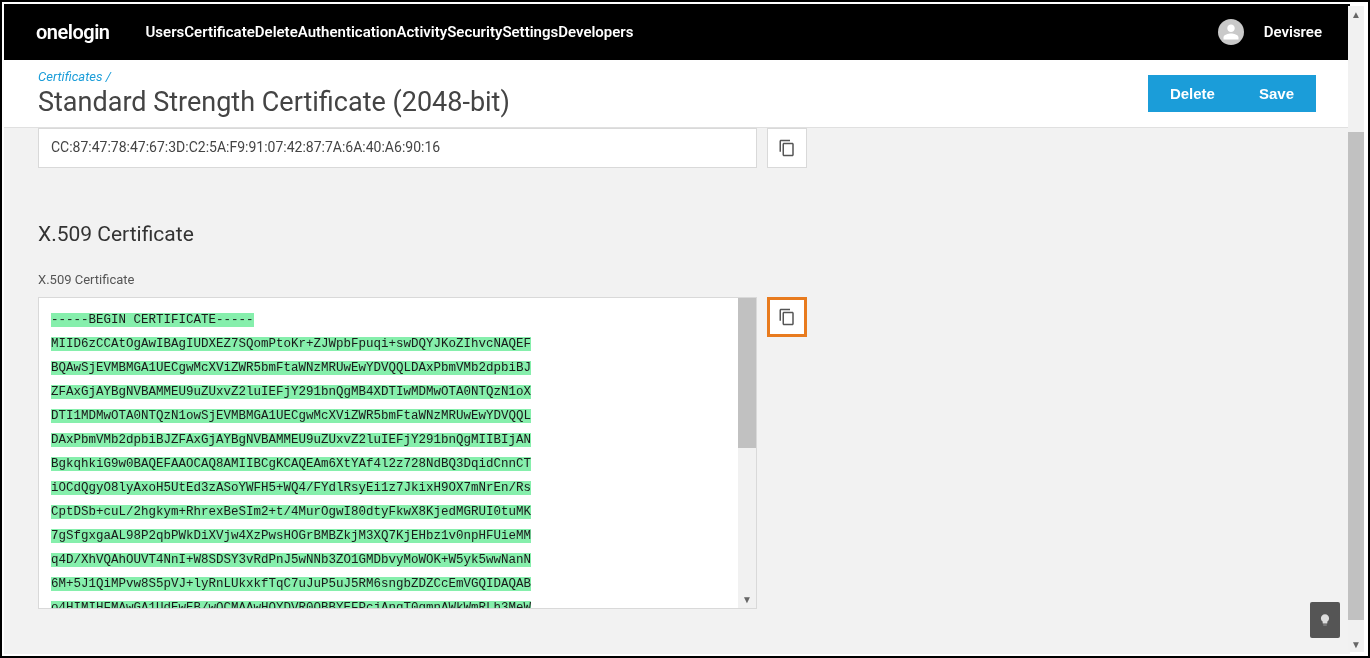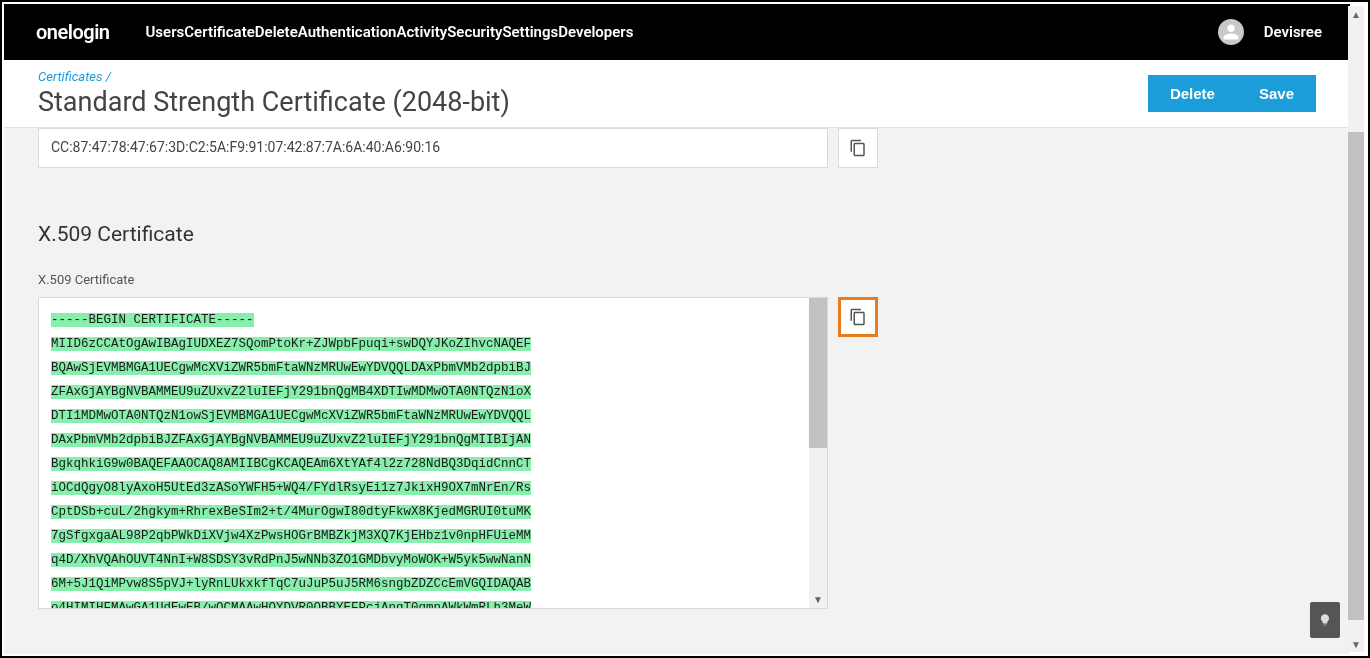--- a/index.html
+++ b/index.html
@@ -189,21 +189,21 @@
     height: 36px;
     background: #555;
     border-radius: 2px;
     display: flex;
     align-items: center;
     justify-content: center;
     cursor: pointer;
   }
   .help-fab svg { width:14px; height:18px; fill:#ddd; }
 
-  .fp-wrap { width: 840px; }
+  .fp-wrap { width: 769px; }
 </style>
 </head>
 <body>
 
 <div class="frame">
   <div class="inner-scroll">
 
     <div class="navbar">
       <div class="logo">onelogin</div>
       <div class="nav-items">

